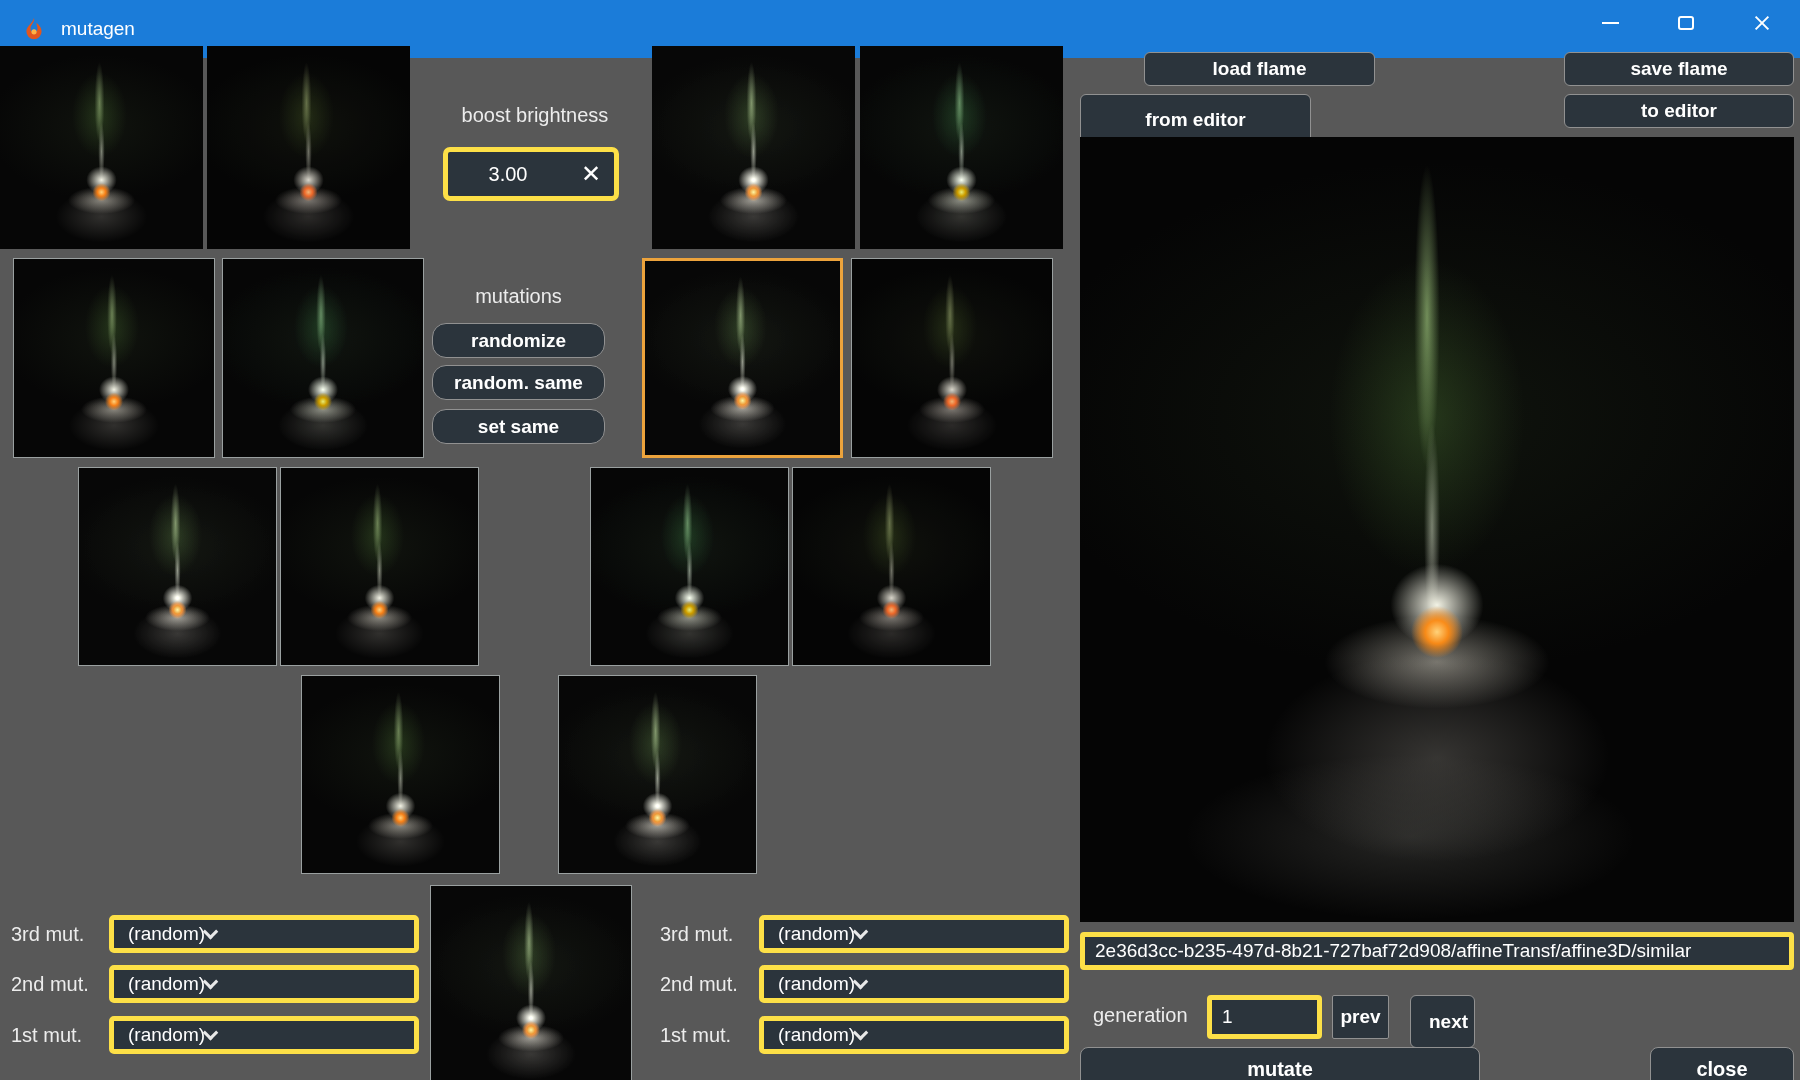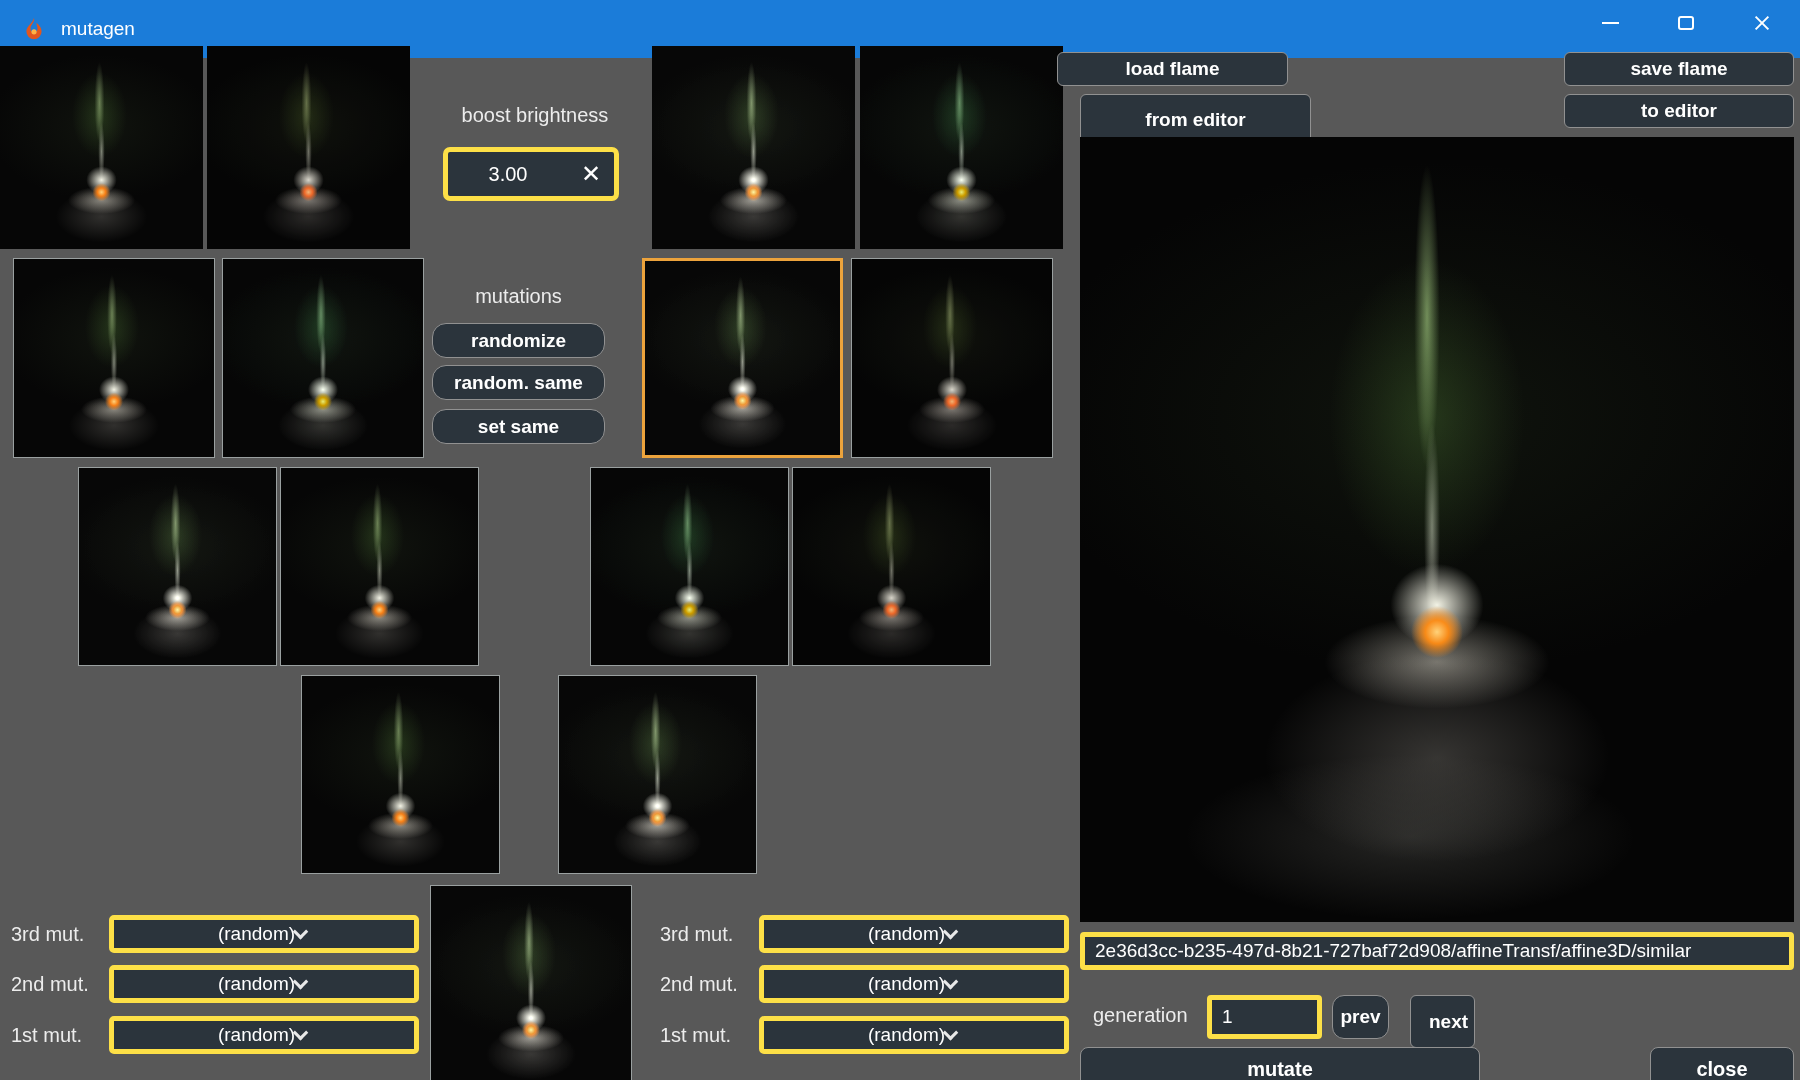--- a/index.html
+++ b/index.html
@@ -67,21 +67,21 @@
   }
   .label { position: absolute; color: #ececec; font-size: 20px; }
   .field {
     position: absolute;
     background: var(--control-bg, #2b343c);
     border: 5px solid #fde047;
     border-radius: 5px;
     color: #ffffff; font-size: 19px;
     display: flex; align-items: center;
   }
-  .dropdown { justify-content: center; cursor: pointer; }
+  .dropdown { justify-content: flex-start; cursor: pointer; }
   .dropdown .dd-value { padding-left: 14px; }
   .chev {
     width: 11px; height: 11px;
     border-right: 3px solid #e8e8e8; border-bottom: 3px solid #e8e8e8;
     transform: rotate(45deg) translate(-2px,-2px);
     margin-right: 18px; flex: 0 0 auto;
   }
 
   
   #boost-label { left: 420px; top: 104px; width: 230px; text-align: center; }
@@ -94,21 +94,21 @@
   #mutations-label { left: 432px; top: 285px; width: 173px; text-align: center; }
   #btn-randomize   { left: 432px; top: 323px; width: 173px; height: 35px; border-radius: 14px; }
   #btn-random-same { left: 432px; top: 365px; width: 173px; height: 35px; border-radius: 14px; }
   #btn-set-same    { left: 432px; top: 409px; width: 173px; height: 35px; border-radius: 14px; }
 
   
   .sel-label { line-height: 38px; font-size: 20px; }
   .dd { width: 310px; height: 38px; }
 
   
-  #btn-load-flame  { left: 1057px; top: 52px; width: 231px; height: 34px; border-radius: 6px; }
+  #btn-load-flame  { left: 1144px; top: 52px; width: 231px; height: 34px; border-radius: 6px; }
   #btn-from-editor { left: 1080px; top: 94px; width: 231px; height: 52px; border-radius: 6px; }
   #btn-save-flame  { left: 1564px; top: 52px; width: 230px; height: 34px; border-radius: 6px; text-align: center; }
   #btn-to-editor   { left: 1564px; top: 94px; width: 230px; height: 34px; border-radius: 6px; }
 
   #preview {
     position: absolute; left: 1080px; top: 137px; width: 714px; height: 785px;
     background: #050505; overflow: hidden;
   }
   #preview .big-art {
     position: absolute; inset: 0;
@@ -126,21 +126,21 @@
   }
 
   #path-field { left: 1080px; top: 932px; width: 714px; height: 38px; padding-left: 10px; white-space: nowrap; overflow: hidden; border-radius: 4px; }
 
   #generation-label { left: 1093px; top: 1004px; font-size: 20px; }
   #gen-input {
     left: 1207px; top: 995px; width: 115px; height: 44px;
     padding-left: 10px; border-radius: 4px;
     font-family: inherit; outline: none;
   }
-  #btn-prev { left: 1332px; top: 995px; width: 57px;  height: 44px; border-radius: 12px; }
+  #btn-prev { left: 1332px; top: 995px; width: 57px;  height: 44px; border-radius: 2px; }
   #btn-next { left: 1410px; top: 995px; width: 65px;  height: 53px; border-radius: 6px; padding-left: 12px; }
   #btn-mutate { left: 1080px; top: 1047px; width: 400px; height: 44px; border-radius: 8px; font-size: 20px; }
   #btn-close  { left: 1650px; top: 1047px; width: 144px; height: 44px; border-radius: 8px; font-size: 20px; }
 </style>
 </head>
 <body>
 
 <div id="app">
 
   <div id="titlebar">

